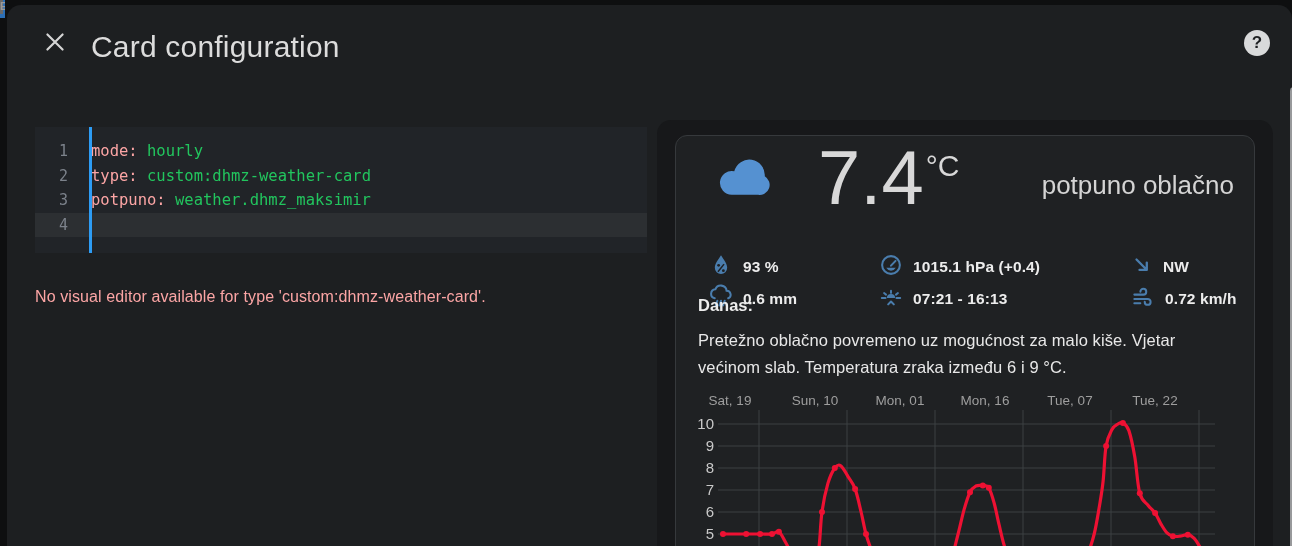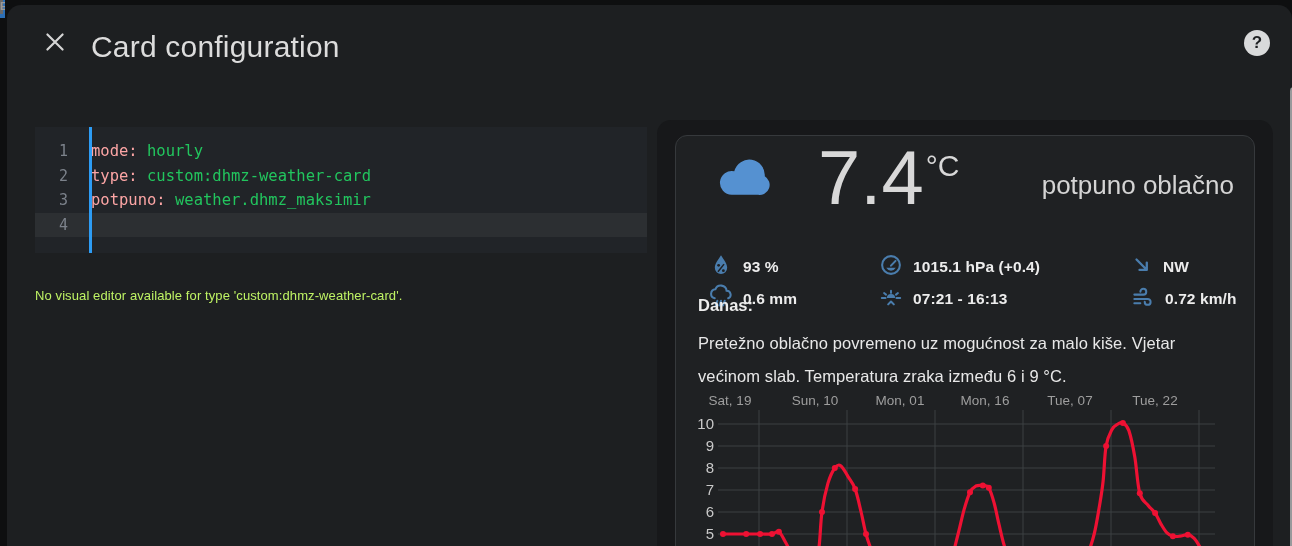--- a/index.html
+++ b/index.html
@@ -33,22 +33,22 @@
   .caret-line { position:absolute; left:54px; top:0; bottom:0; width:2.5px;
     background:#2d9cf4; }
   .code-row { height:24.5px; line-height:24.5px; display:flex; white-space:pre; }
   .code-row.active { background:rgba(255,255,255,.05); }
   .gutter-num { width:47px; text-align:right; padding-right:14px; color:#7c828b;
     flex:none; font-size:15px; }
   .code-text { padding-left:9px; font-weight:500; }
   .yaml-key { color:#fca5a5; }
   .yaml-val { color:#22c55e; }
 
-  .editor-msg { position:absolute; left:28px; top:283px; width:608px; font-size:13px;
-    color:#bef264; font-weight:500; letter-spacing:.1px; }
+  .editor-msg { position:absolute; left:28px; top:283px; width:608px; font-size:16px;
+    color:#fca5a5; font-weight:500; letter-spacing:.1px; }
 
   
   .preview-wrap { position:absolute; left:650px; top:115px; width:616px; height:445px;
     background:#17181a; border-radius:14px; }
   .weather-card { position:absolute; left:18px; top:15px; width:580px; height:600px;
     background:#1f2123; border:1px solid #36393c; border-radius:12px; }
 
   .cloud-icon { position:absolute; left:34px; top:16px; }
   .temp-wrap { position:absolute; left:142px; top:2px; display:flex; align-items:flex-start; }
   .temp-value { font-size:76px; font-weight:400; color:#d8d8d8; line-height:80px; }
@@ -58,21 +58,21 @@
 
   .stats-grid { position:absolute; left:32px; top:94px; width:530px; display:grid;
     grid-template-columns:170px 252px 1fr; grid-auto-rows:31px; row-gap:1px;margin-top:21px; }
   .stat { display:flex; align-items:center; gap:9px; font-size:15.5px; font-weight:600;
     color:#ececec; letter-spacing:.1px; }
   .stat svg { flex:none; }
 
   .danas { position:absolute; left:22px; top:160px; font-size:16.5px; font-weight:bold;
     color:#ededed; }
   .forecast-text { position:absolute; left:22px; top:191px; width:542px; font-size:16.5px;
-    font-weight:500; color:#e8e8e8; line-height:33px; letter-spacing:.1px; }
+    font-weight:500; color:#e8e8e8; line-height:27px; letter-spacing:.1px; }
 
   .chart-svg { position:absolute; left:18px; top:252px; }
   .chart-svg text { font-family:"Liberation Sans", sans-serif; }
   .x-tick-label { fill:#9e9e9e; font-size:13.5px; }
   .y-tick-label { fill:#c9c9c9; font-size:15px; }
 
   .scrollbar-thumb { position:absolute; left:1283px; top:82px; width:8px; height:470px;
     background:#98999b; border-radius:4px; cursor:pointer; }
 </style>
 </head>

